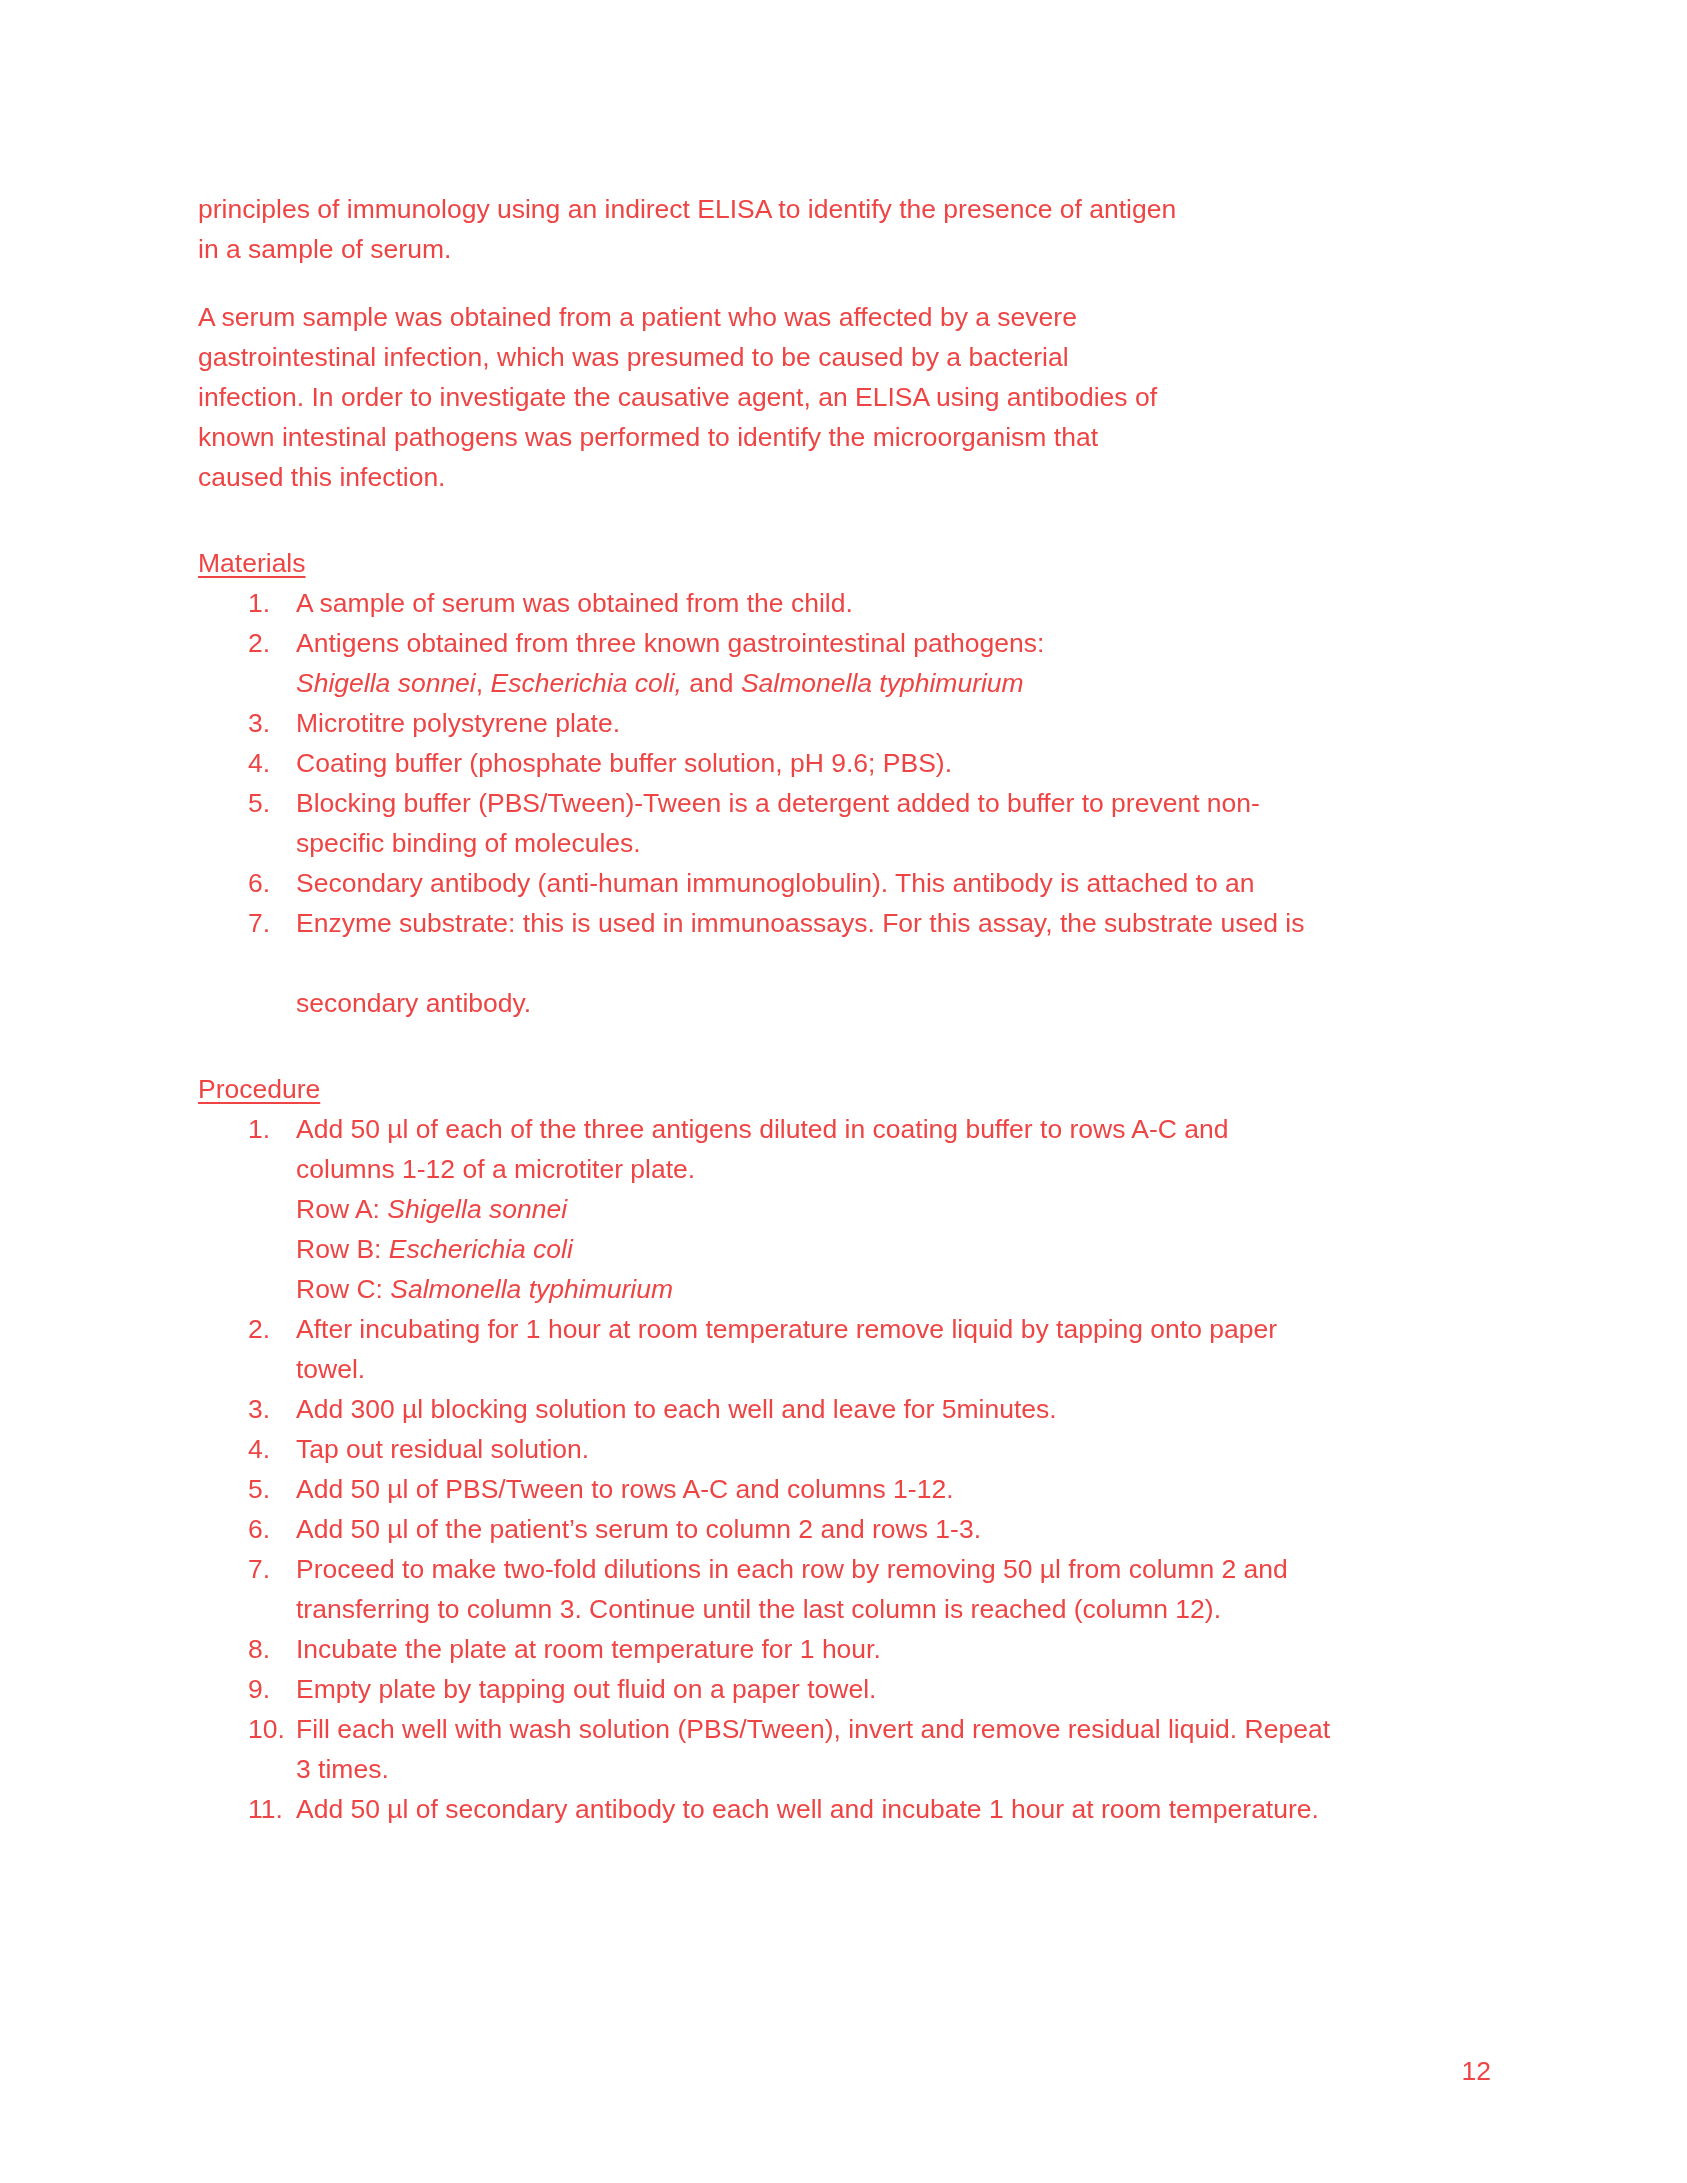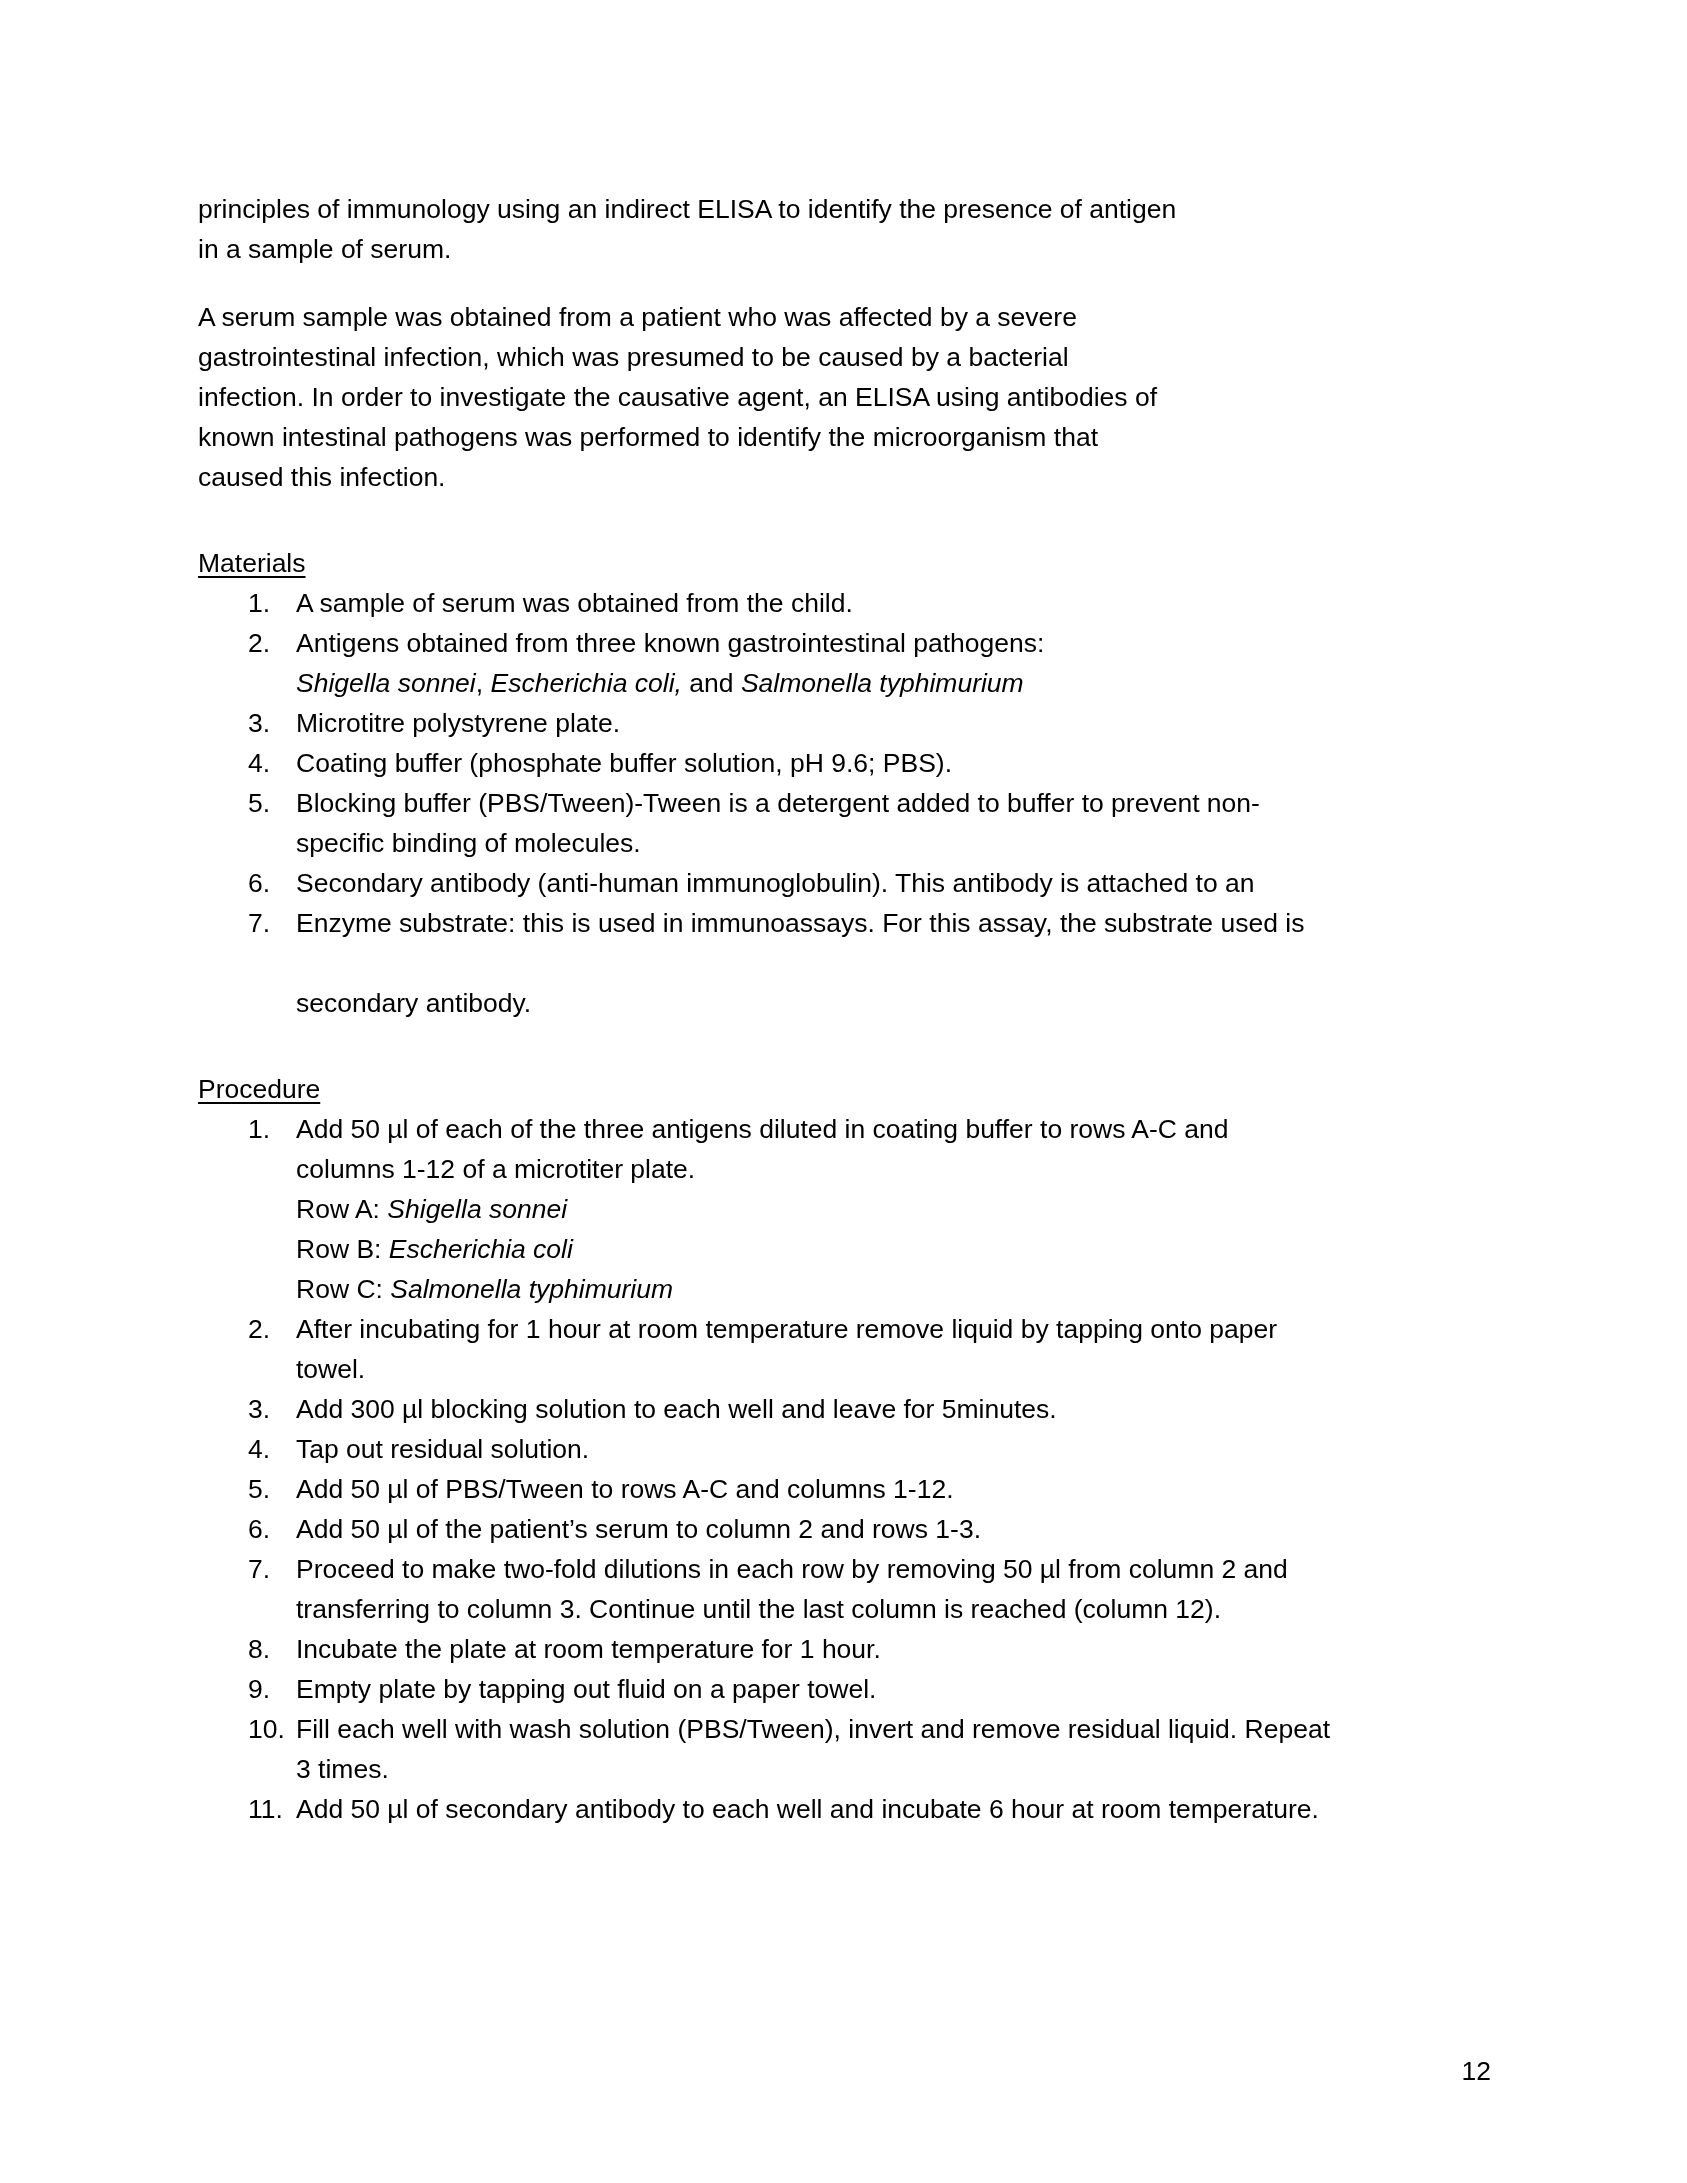--- a/index.html
+++ b/index.html
@@ -9,21 +9,21 @@
   }
   .page {
     position: relative;
     width: 1687px;
     height: 2183px;
     margin: 0 auto;
     background: #ffffff;
     font-family: "Liberation Sans", sans-serif;
     font-size: 26.5px;
     line-height: 40px;
-    color: #000000;
+    color: #ef4444;
     overflow: hidden;
   }
   .content {
     padding: 189px 198px 0 198px;
   }
   .para {
     margin: 0;
   }
   .heading {
     margin-top: 36px;
@@ -145,21 +145,21 @@
         <div class="li">
           <span class="num">9.</span>
           <div class="txt"><span>Empty plate by tapping out fluid on a paper towel.</span></div>
         </div>
         <div class="li">
           <span class="num">10.</span>
           <div class="txt"><span>Fill each well with wash solution (PBS/Tween), invert and remove residual liquid. Repeat</span><br><span>3 times.</span></div>
         </div>
         <div class="li">
           <span class="num">11.</span>
-          <div class="txt"><span>Add 50 µl of secondary antibody to each well and incubate 6 hour at room temperature.</span></div>
+          <div class="txt"><span>Add 50 µl of secondary antibody to each well and incubate 1 hour at room temperature.</span></div>
         </div>
       </div>
 
   </div>
 
   <div class="page-number">12</div>
 </div>
 
 
 </body></html>

